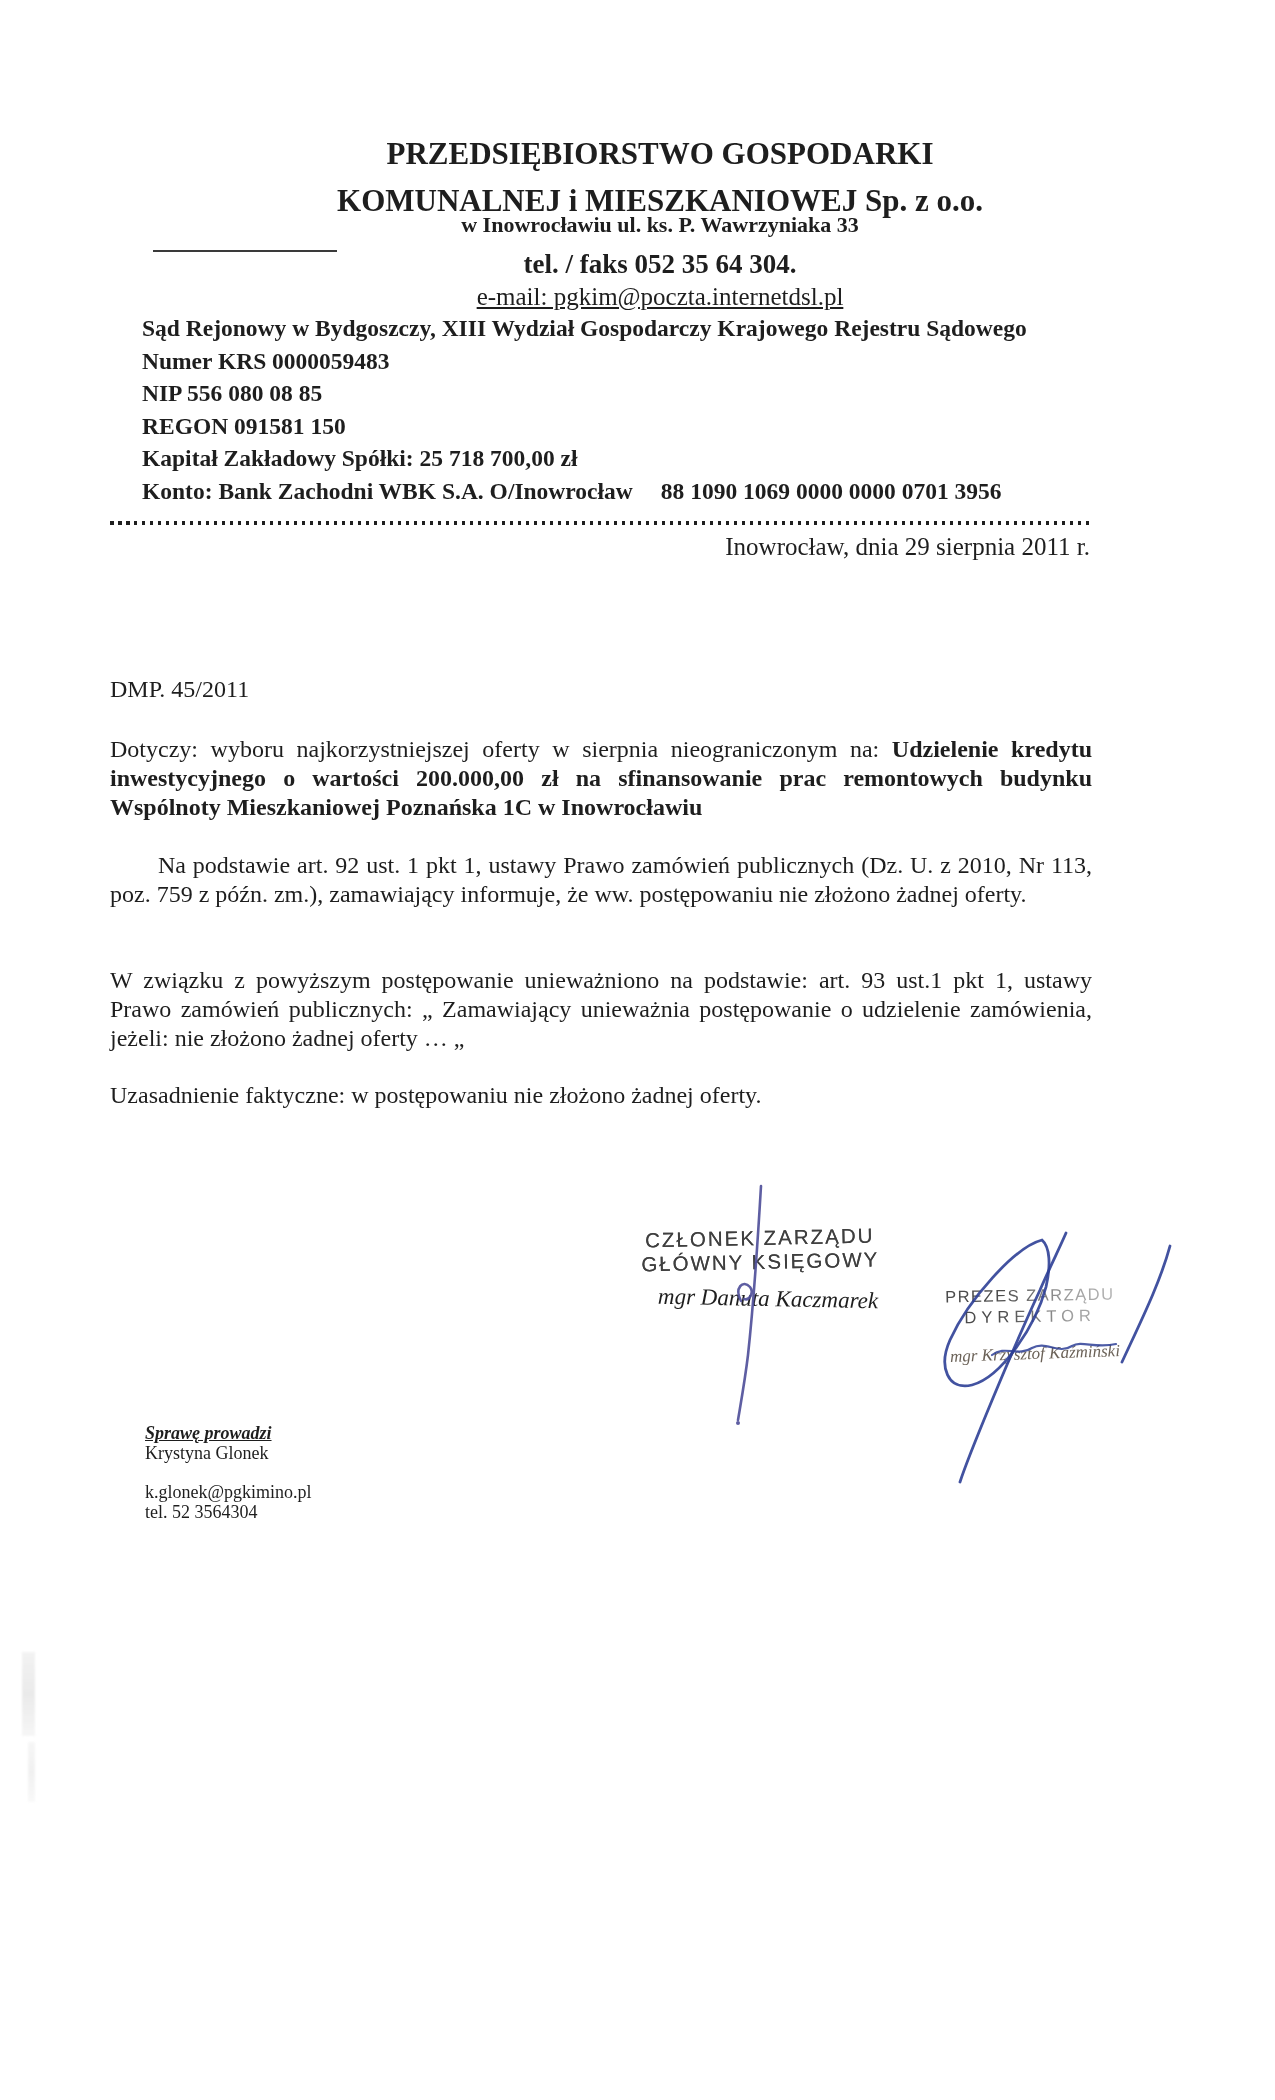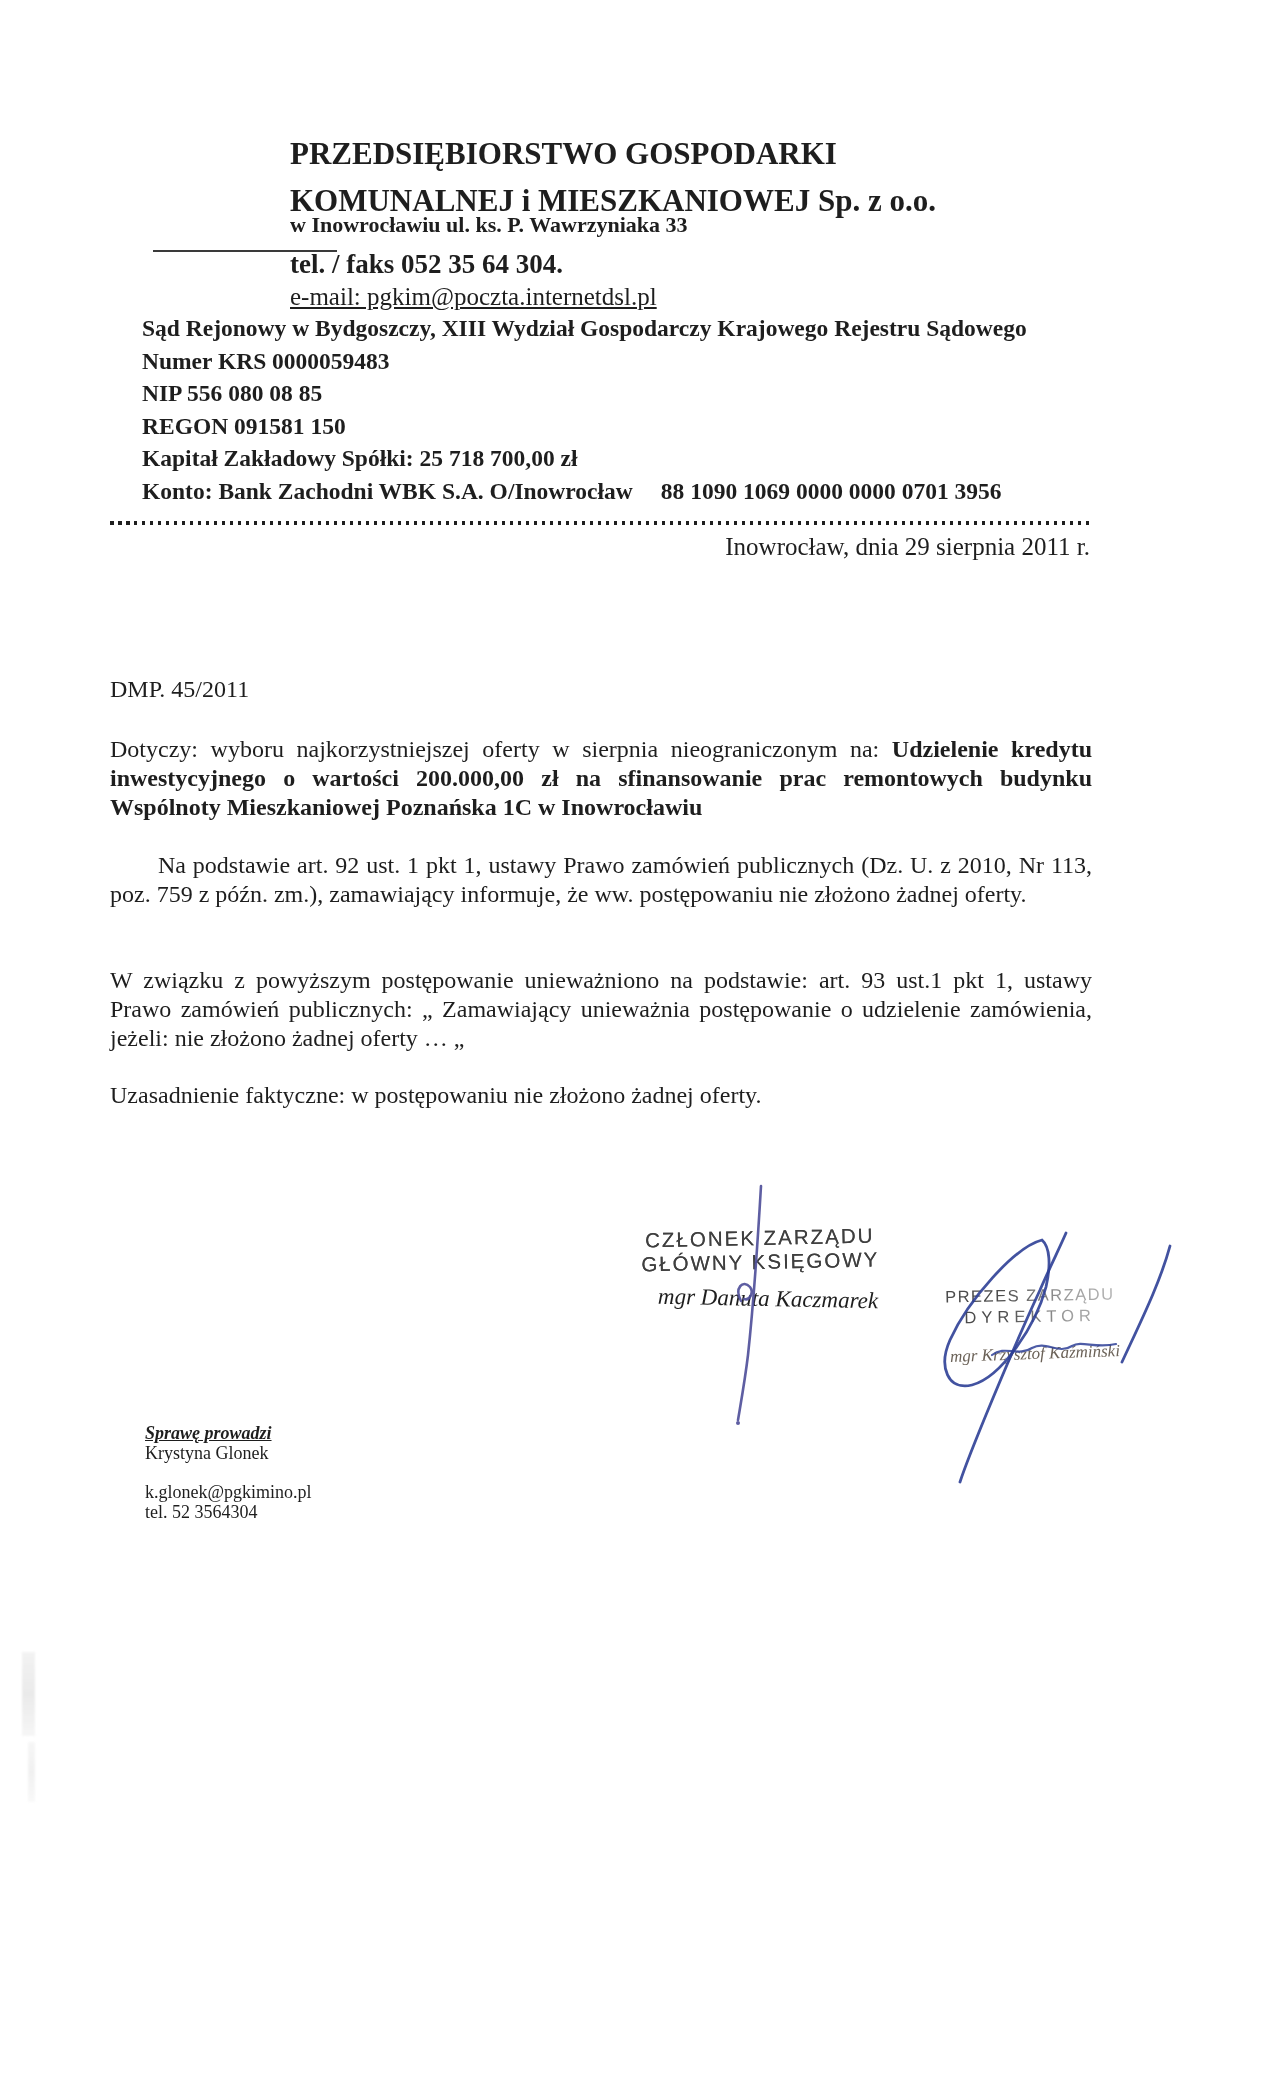--- a/index.html
+++ b/index.html
@@ -14,21 +14,21 @@
     position:relative;
     width:1275px;height:2100px;
     background:var(--paper);
     font-family:"Liberation Serif","DejaVu Serif",serif;
     color:var(--ink);
     overflow:hidden;
   }
   
   .logo{position:absolute;left:152px;top:130px;width:190px;height:104px;}
   .logo-rule{position:absolute;left:153px;top:250px;width:184px;height:2px;background:#3a3a3a;}
-  .headline{position:absolute;left:290px;width:740px;text-align:left;font-weight:bold;white-space:nowrap;}
+  .headline{position:absolute;left:290px;width:740px;text-align:center;font-weight:bold;white-space:nowrap;}
   .hl1{top:136px;font-size:31px;}
   .hl2{top:183px;font-size:31px;}
   .hl3{top:212px;font-size:22px;}
   .hl4{top:249px;font-size:27px;}
   .hl5{top:283px;font-size:25px;font-weight:normal;text-decoration:underline;}
   
   .registry{position:absolute;left:110px;top:312px;width:1010px;font-weight:bold;font-size:23.5px;line-height:32.5px;margin-left:32px;}
   .acct-num{margin-left:28px;}
   
   .dotted{position:absolute;left:110px;top:521px;width:980px;height:4px;

